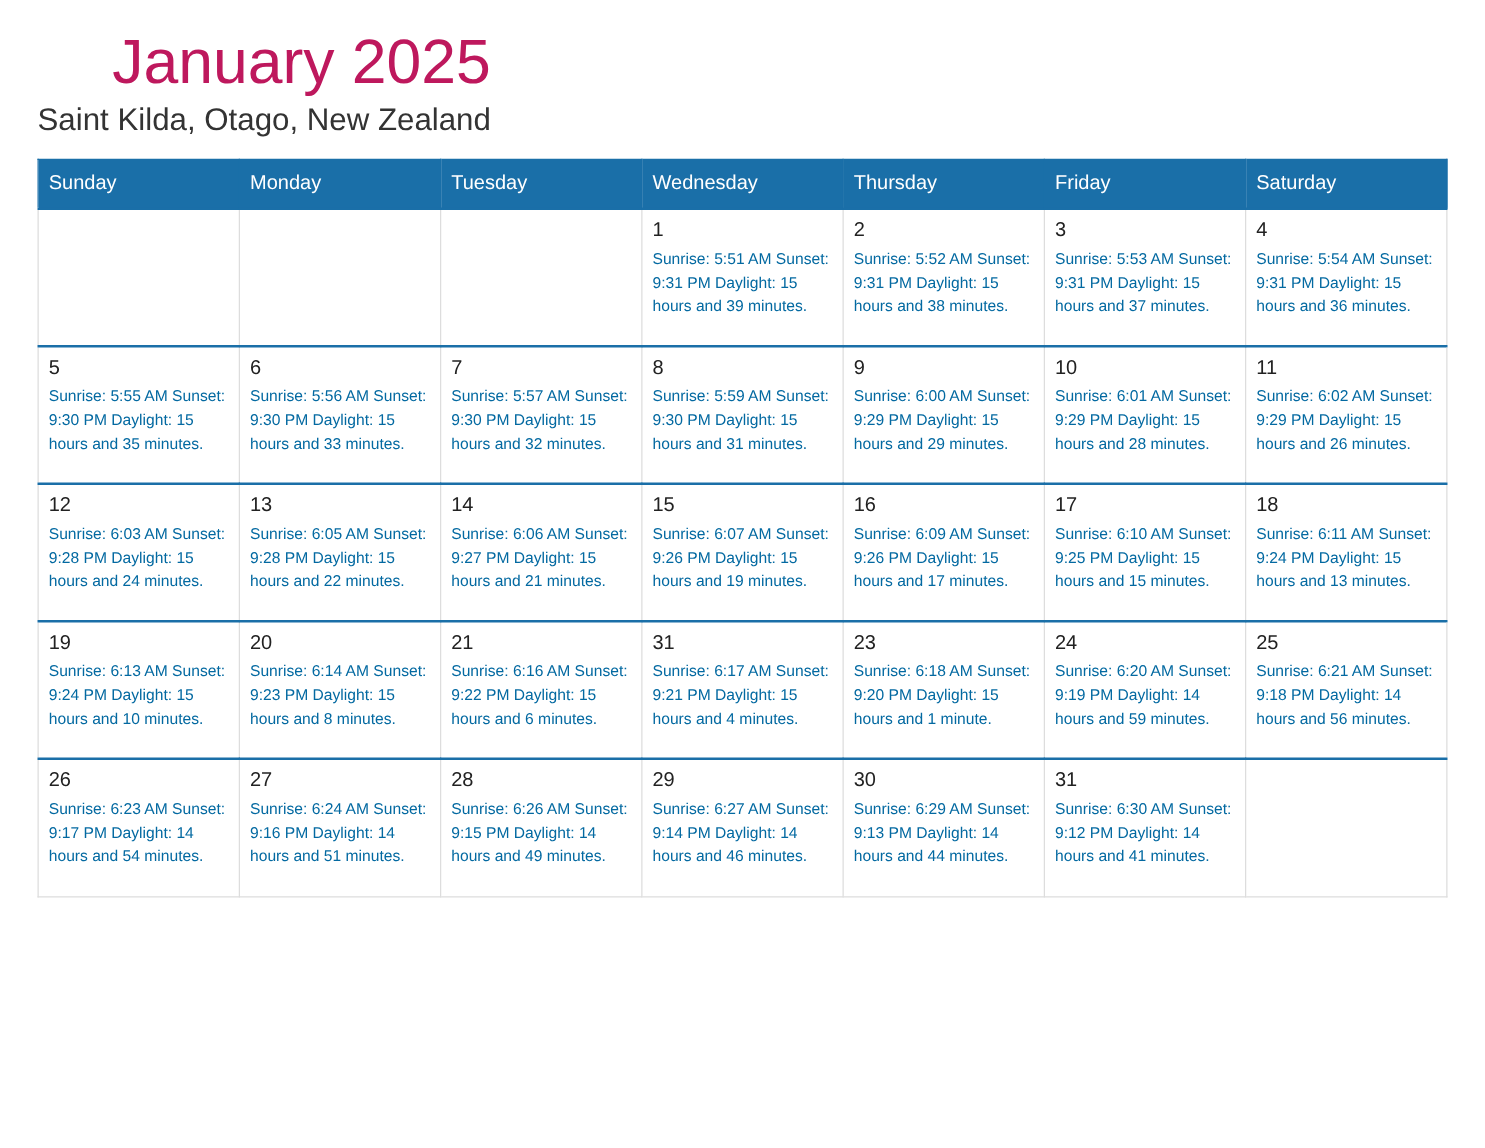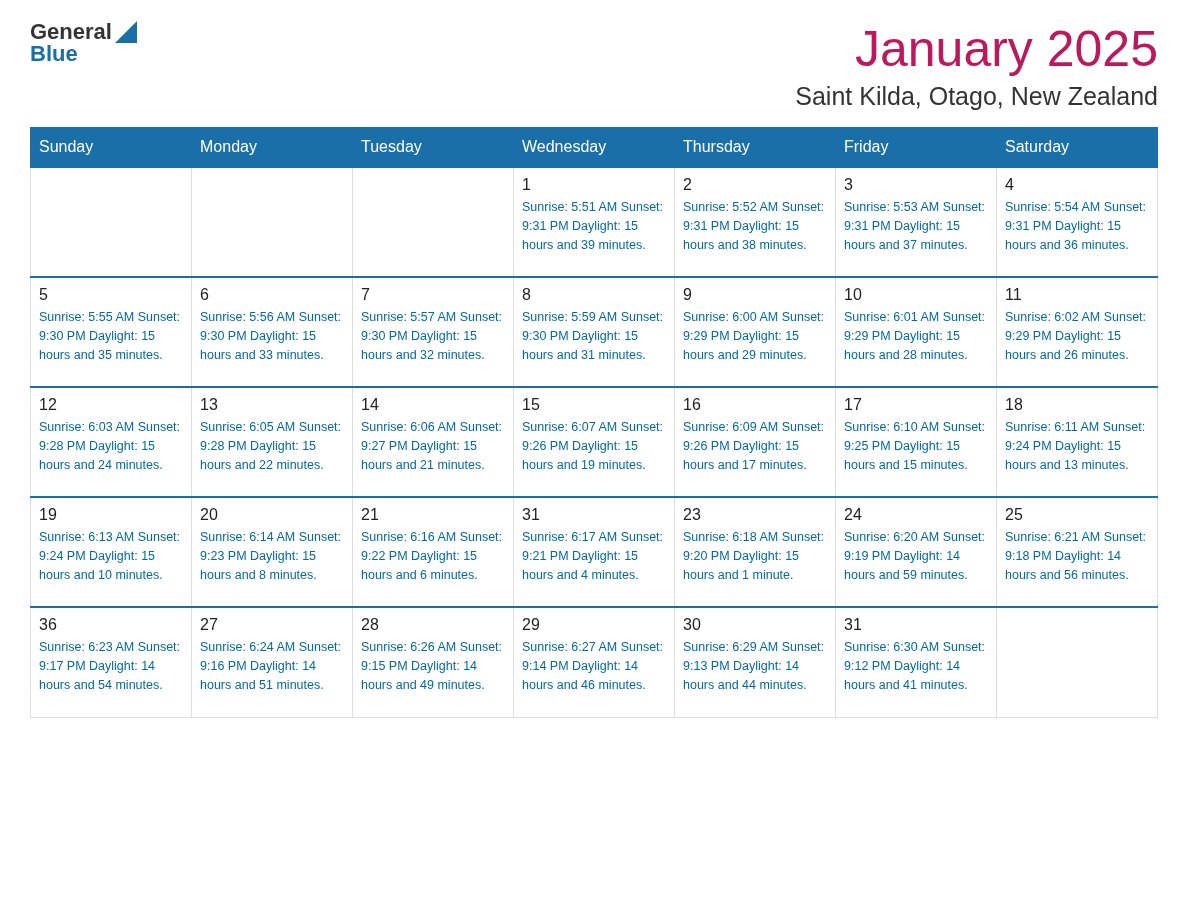--- a/index.html
+++ b/index.html
@@ -86,31 +86,20 @@
       line-height: 1.5;
     }
     .empty-cell {
       background: #fff;
     }
   </style>
 </head>
 <body>
 
 <div class="header">
-  <div class="logo">
-    <div style="display:flex; flex-direction:column; line-height:1.1;">
-      <div style="display:flex; align-items:center;">
-        <span class="logo-text-general">General</span>
-        <svg width="22" height="22" viewBox="0 0 22 22" style="margin-left:3px;">
-          <polygon points="0,22 22,22 22,0" fill="#1a6fa8"></polygon>
-        </svg>
-      </div>
-      <span class="logo-text-blue" style="margin-top:-2px;">Blue</span>
-    </div>
-  </div>
   <div class="title-block">
     <div class="calendar-title">January 2025</div>
     <div class="calendar-subtitle">Saint Kilda, Otago, New Zealand</div>
   </div>
 </div>
 
 <table class="calendar-table">
   <thead>
     <tr>
     <th>Sunday</th>
@@ -279,21 +268,21 @@
         </td>
         <td>
           <span class="day-number">25</span>
           <div class="day-info">Sunrise: 6:21 AM
 Sunset: 9:18 PM
 Daylight: 14 hours and 56 minutes.</div>
         </td>
       </tr>
       <tr>
         <td>
-          <span class="day-number">36</span>
+          <span class="day-number">26</span>
           <div class="day-info">Sunrise: 6:23 AM
 Sunset: 9:17 PM
 Daylight: 14 hours and 54 minutes.</div>
         </td>
         <td>
           <span class="day-number">27</span>
           <div class="day-info">Sunrise: 6:24 AM
 Sunset: 9:16 PM
 Daylight: 14 hours and 51 minutes.</div>
         </td>

